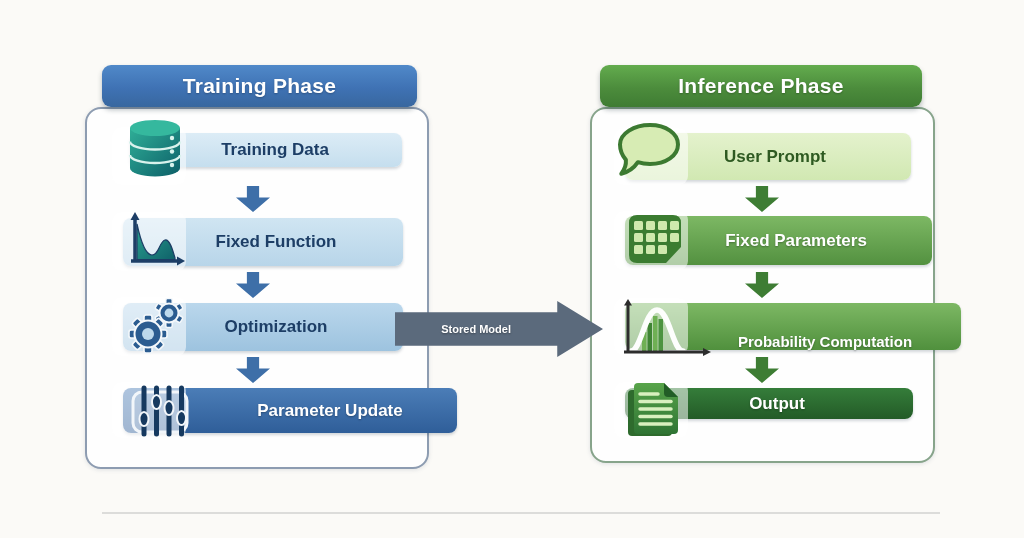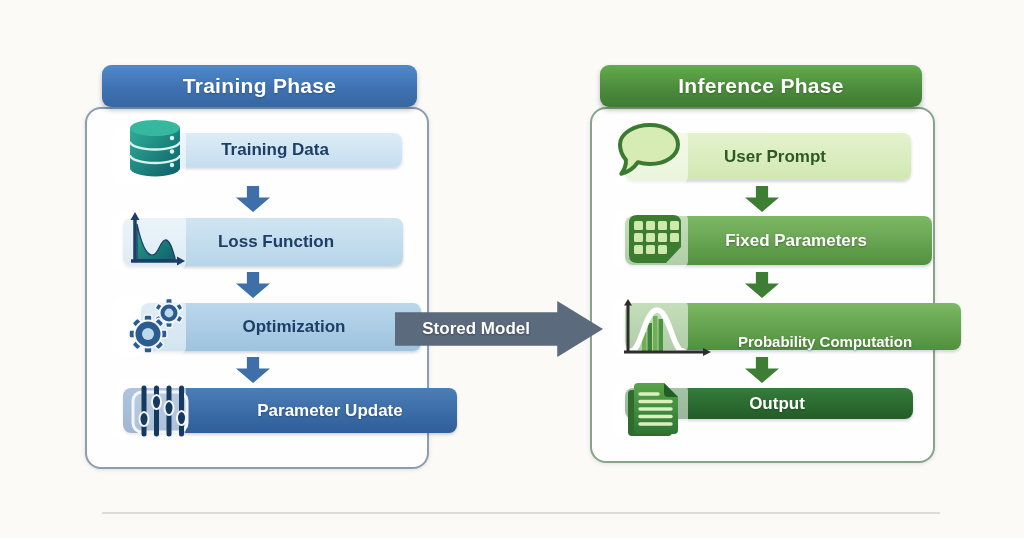--- a/index.html
+++ b/index.html
@@ -35,21 +35,21 @@
   .pr4{left:614px;top:382px;height:56px;}
 
   
   .step{position:absolute;border-radius:8px;display:flex;align-items:center;
         justify-content:center;font-weight:bold;font-size:17px;z-index:1;
         box-shadow:0 2px 3px rgba(40,60,80,0.2);}
   .step-l{left:123px;width:254px;color:#1d3e66;}
   .step-r{left:625px;width:272px;color:#2e5a21;}
   .l1{top:133px;height:34px;background:linear-gradient(180deg,#dcecf6,#c5deee);padding-left:18px;margin-left:7px;}
   .l2{top:218px;height:48px;background:linear-gradient(180deg,#d0e5f2,#b8d5e9);padding-left:26px;}
-  .l3{top:303px;height:48px;background:linear-gradient(180deg,#bad7ec,#9dc3df);padding-left:26px;margin-left:18px;}
+  .l3{top:303px;height:48px;background:linear-gradient(180deg,#bad7ec,#9dc3df);padding-left:26px;}
   .l4{top:388px;height:45px;background:linear-gradient(180deg,#4b7db7,#2f5e99);
       color:#ffffff;padding-left:80px;text-shadow:0 1px 2px rgba(0,0,0,0.3);}
   .r1{top:133px;height:47px;background:linear-gradient(180deg,#e4f2cd,#d1e8b2);padding-left:14px;}
   .r2{top:216px;height:49px;background:linear-gradient(180deg,#7db864,#539140);
       color:#ffffff;padding-left:35px;text-shadow:0 1px 2px rgba(0,0,0,0.3);}
   .r3{top:303px;height:47px;background:linear-gradient(180deg,#7db864,#50903d);
       color:#ffffff;padding-left:64px;font-size:15px;text-shadow:0 1px 2px rgba(0,0,0,0.3);align-items:flex-end;}
   .r4{top:388px;height:31px;background:linear-gradient(180deg,#357d3a,#235b27);
       color:#ffffff;padding-left:16px;text-shadow:0 1px 2px rgba(0,0,0,0.3);}
 
@@ -69,21 +69,21 @@
               clip-path:polygon(32% 0,68% 0,68% 44%,100% 44%,50% 100%,0 44%,32% 44%);}
   .fa-blue{left:236px;background:#3e6fa8;}
   .fa-green{left:745px;background:#3e7d34;}
   .fy1{top:186px;}.fy2{top:272px;}.fy3{top:357px;}
 
   
   .stored-arrow{position:absolute;left:395px;top:301px;width:208px;height:56px;
                 background:#5b6a7c;z-index:6;
                 clip-path:polygon(0 20%,78% 20%,78% 0,100% 50%,78% 100%,78% 80%,0 80%);}
   .stored-label{position:absolute;left:0;top:50%;width:78%;transform:translateY(-50%);
-                text-align:center;color:#ffffff;font-size:17px;font-weight:bold;
+                text-align:center;color:#ffffff;font-size:11px;font-weight:bold;
                 text-shadow:0 1px 2px rgba(0,0,0,0.35);}
 
   .divider{position:absolute;left:102px;top:512px;width:838px;height:2px;background:#dcdcda;}
 </style>
 </head>
 <body>
 
 <div class="canvas">
 
   <section class="panel panel-left"></section>
@@ -102,21 +102,21 @@
   <div class="plate pl4"></div>
   <div class="plate pr1"></div>
   <div class="plate pr2"></div>
   <div class="plate pr3"></div>
   <div class="plate pr4"></div>
 
   <div class="step step-l l1">
     <span>Training Data</span>
   </div>
   <div class="step step-l l2">
-    <span>Loss Function</span>
+    <span>Fixed Function</span>
   </div>
   <div class="step step-l l3">
     <span>Optimization</span>
   </div>
   <div class="step step-l l4">
     <span>Parameter Update</span>
   </div>
 
   <div class="step step-r r1">
     <span>User Prompt</span>

